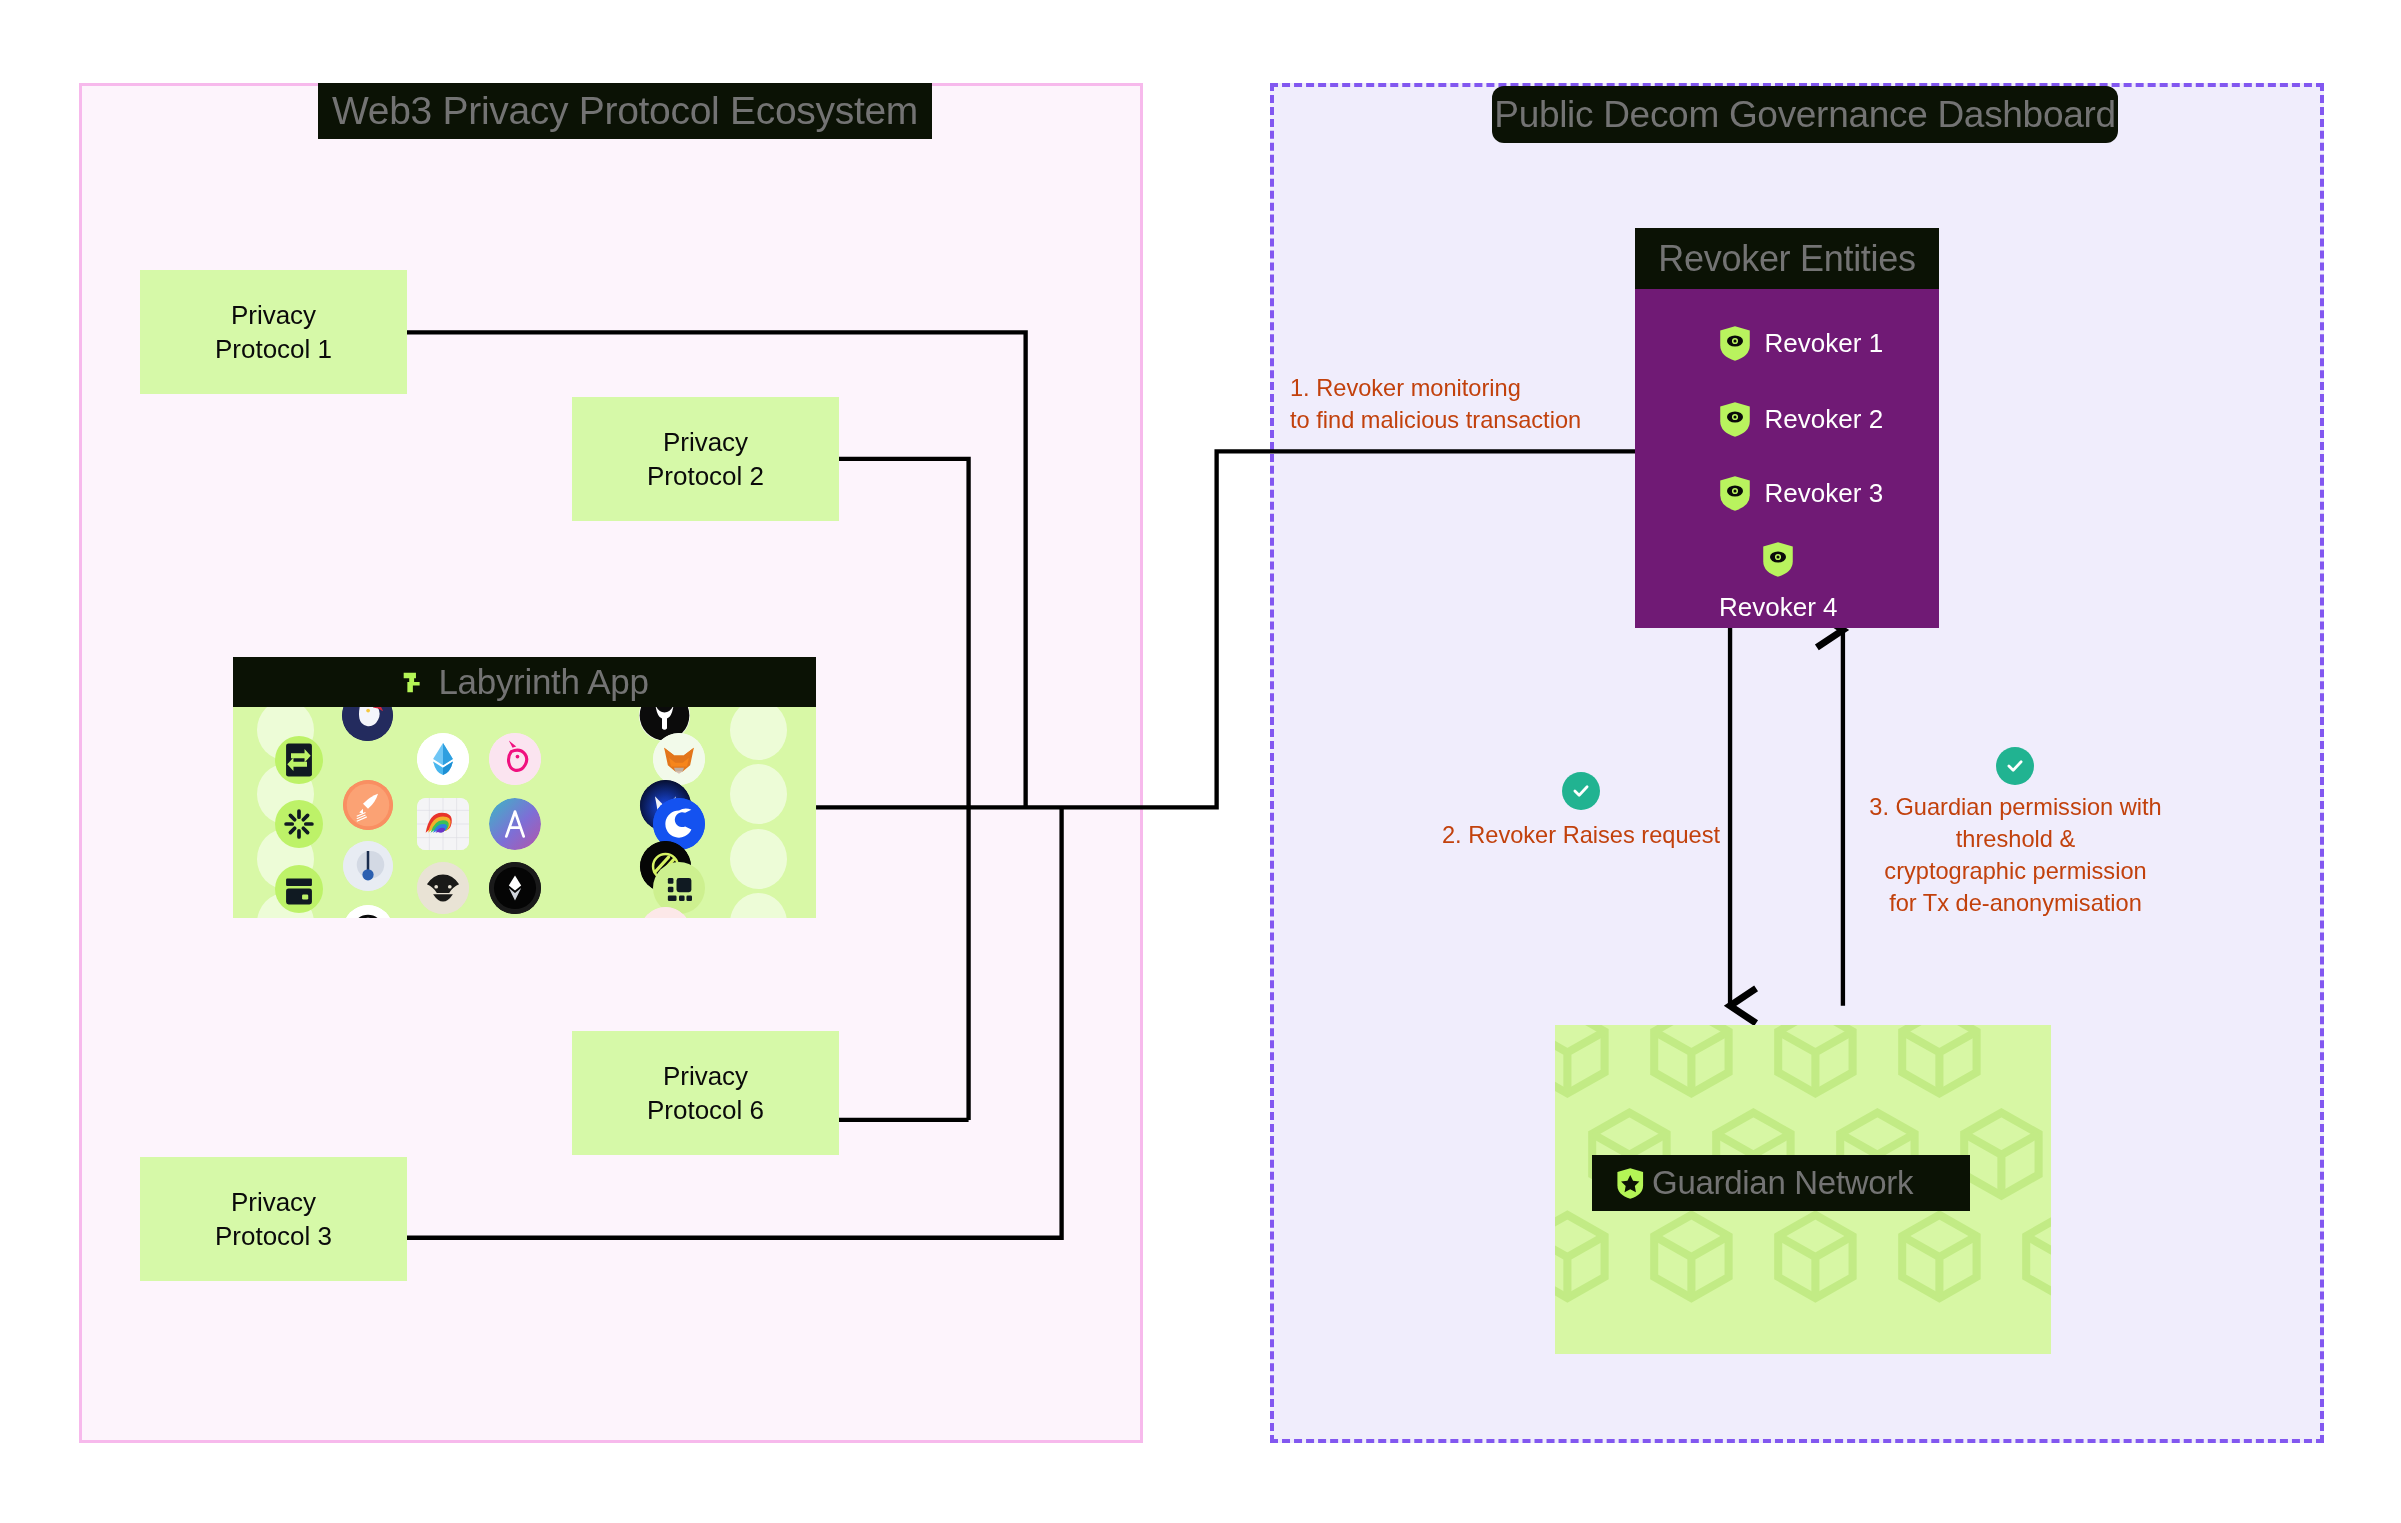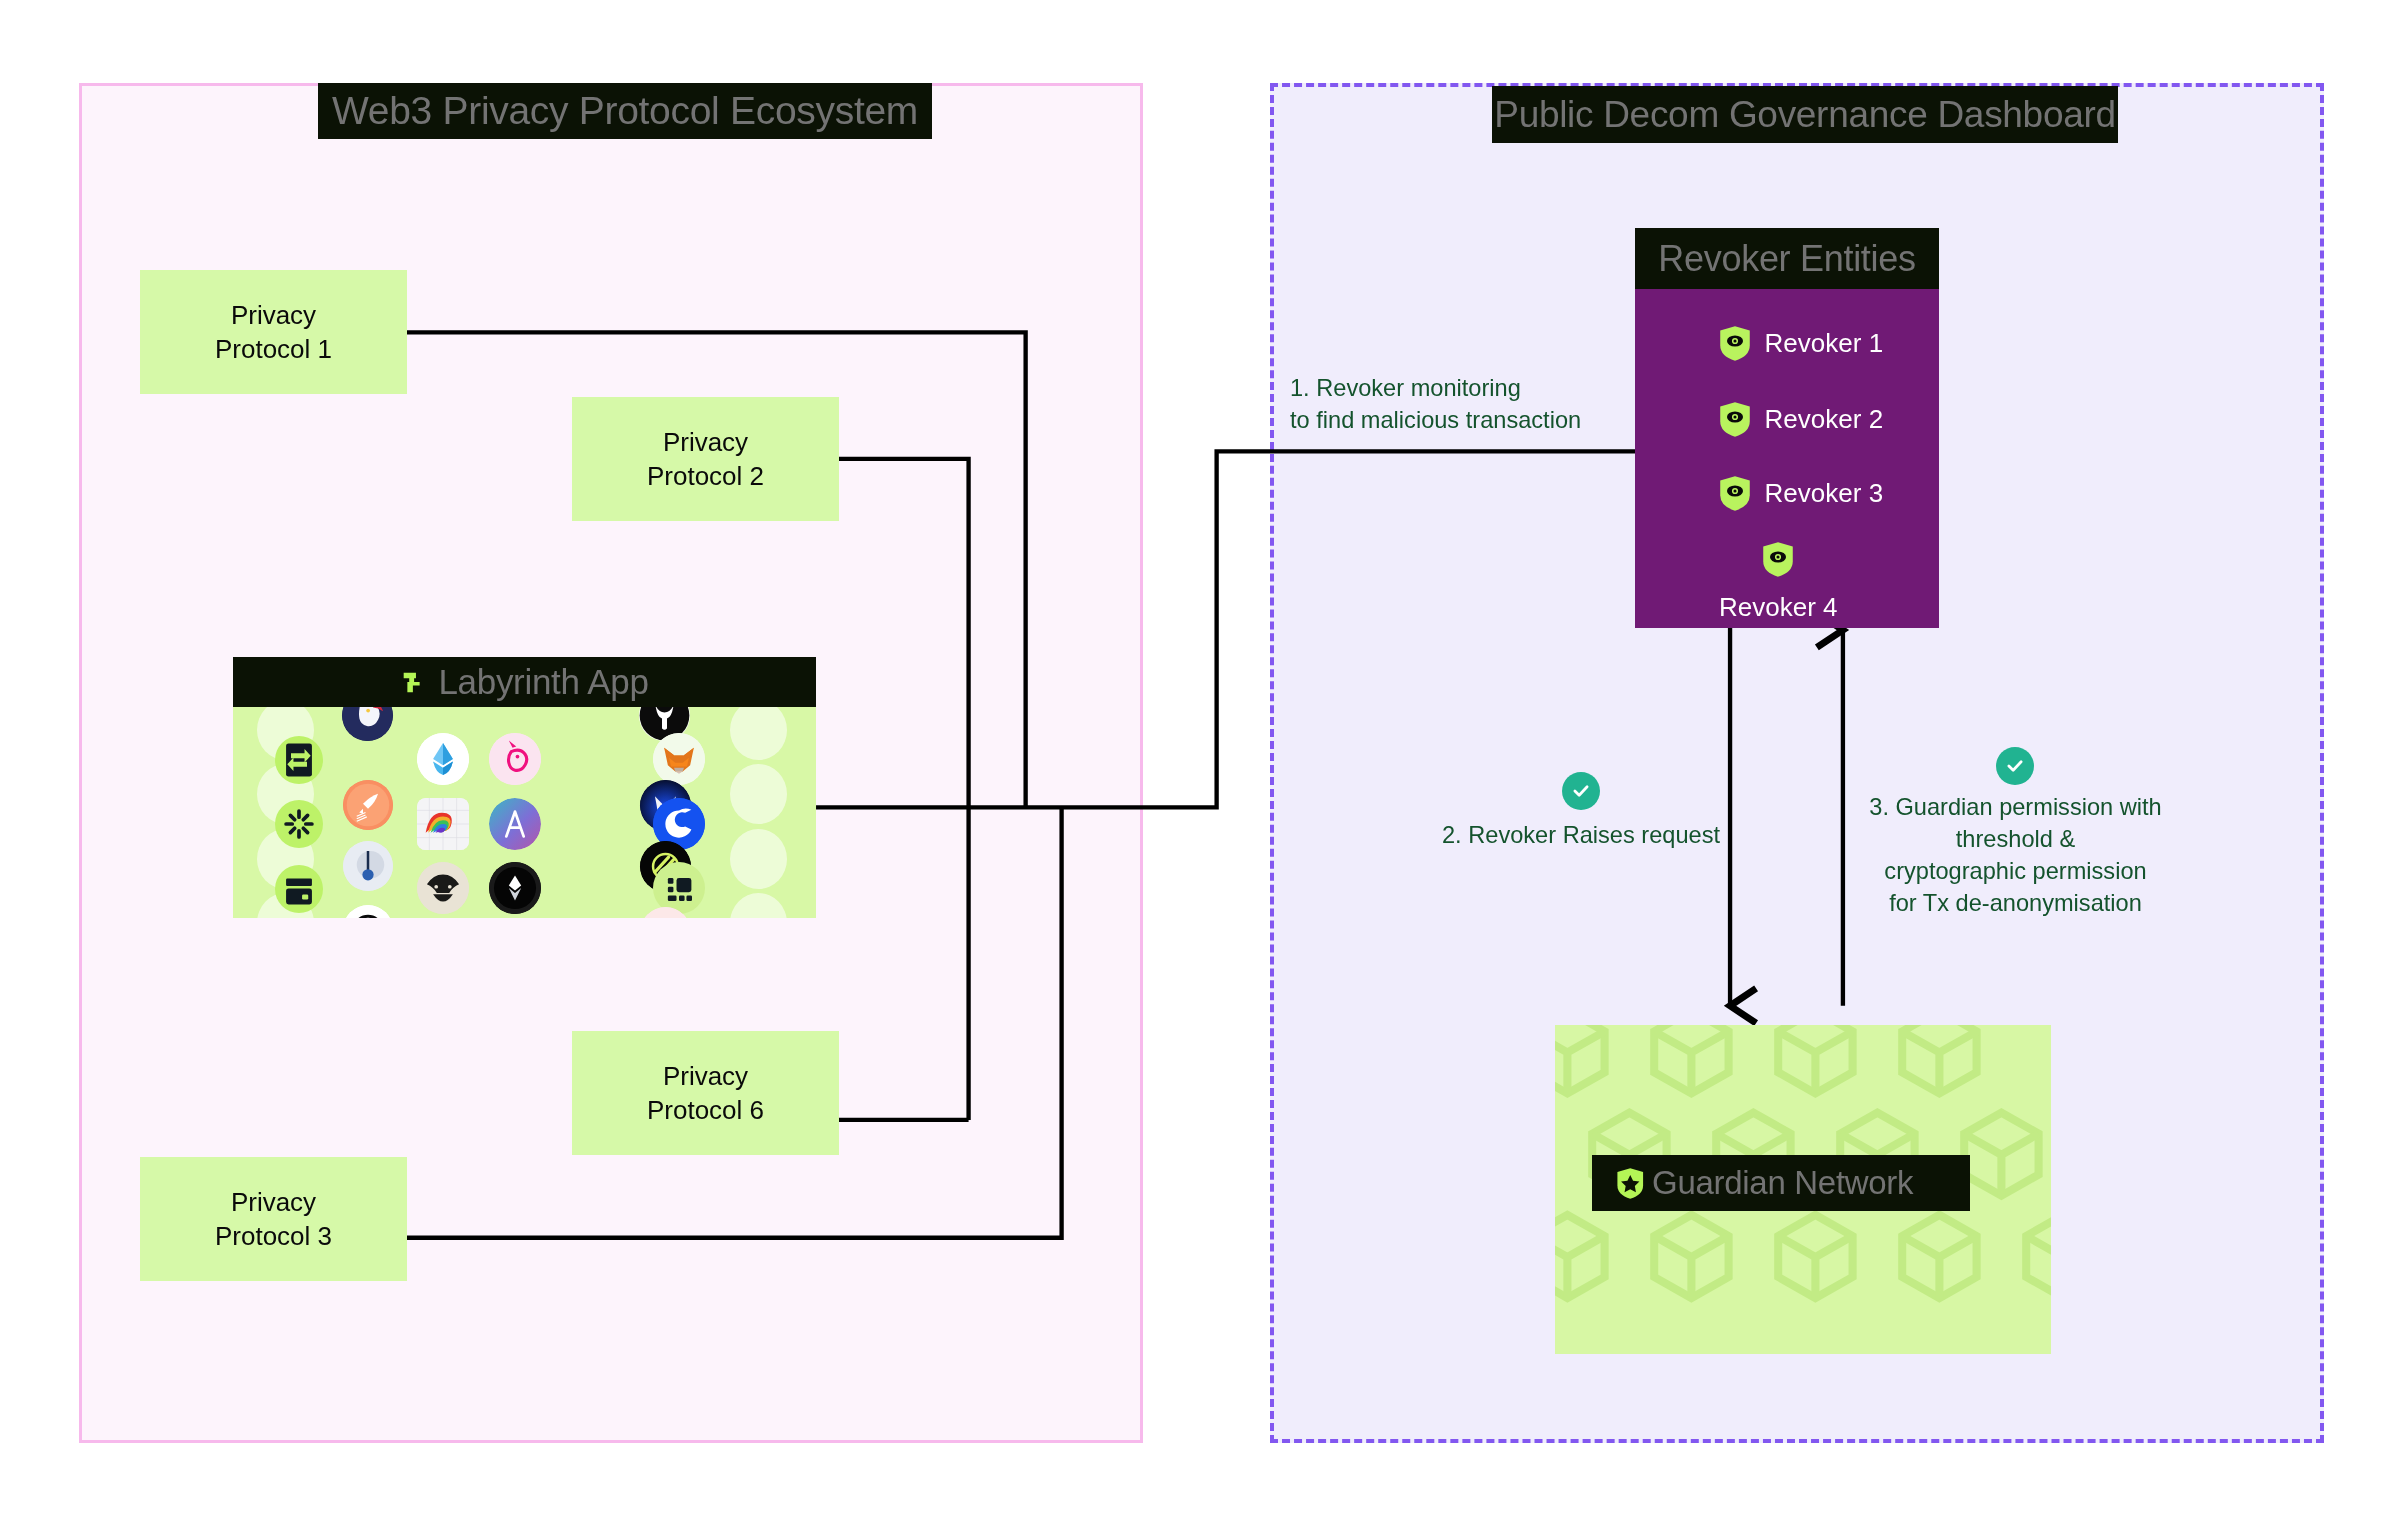--- a/index.html
+++ b/index.html
@@ -22,21 +22,21 @@
     background: #f0edfc; border: 4.3px dashed #8257f0;
   }
 
   
   .banner {
     position: absolute; background: #0b1205; color: #737373;
     display: flex; align-items: center; justify-content: center;
     white-space: nowrap; letter-spacing: -0.3px;
   }
   #left-title  { left: 318px;  top: 83px; width: 614px;  height: 56px;  font-size: 39px; }
-  #right-title { left: 1492px; top: 86px; width: 626px; height: 57px;  font-size: 37px; }
+  #right-title { left: 1492px; top: 86px; width: 626px; height: 57px;  font-size: 37px; border-radius: 12px; }
   #revoker-title {
     left: 1635px; top: 228px; width: 304px; height: 61px; font-size: 36px;
   }
   #lab-title {
     left: 233px; top: 657px; width: 583px; height: 50px; font-size: 35px;
     gap: 11px;
   }
   #guardian-title {
     left: 1592px; top: 1155px; width: 378px; height: 56px; font-size: 33px;
     gap: 8px; justify-content: flex-start; padding-left: 23.6px;
@@ -86,21 +86,21 @@
     position: absolute; left: 1555px; top: 1025px; width: 496px; height: 329px;
     background: #d7f7a4; overflow: hidden;
   }
   #guardian-box svg.pat { position: absolute; left:0; top:0; }
 
   
   #wires { position: absolute; left: 0; top: 0; }
 
   
   .step {
-    position: absolute; color: #14532d; font-size: 23.6px; line-height: 1.36;
+    position: absolute; color: #c2410c; font-size: 23.6px; line-height: 1.36;
     text-align: center; white-space: pre-line;
   }
   #step1 { left: 1290px; top: 372px;  width: 347px; text-align: left; }
   #step2 { left: 1426px; top: 819px; width: 310px; }
   #step3 { left: 1854px; top: 791px; width: 323px; }
   .check-circle {
     position: absolute; width: 38px; height: 38px; border-radius: 50%;
     background: #21b391; display: flex; align-items: center; justify-content: center;
   }
   #check2 { left: 1562px; top: 772px; }

